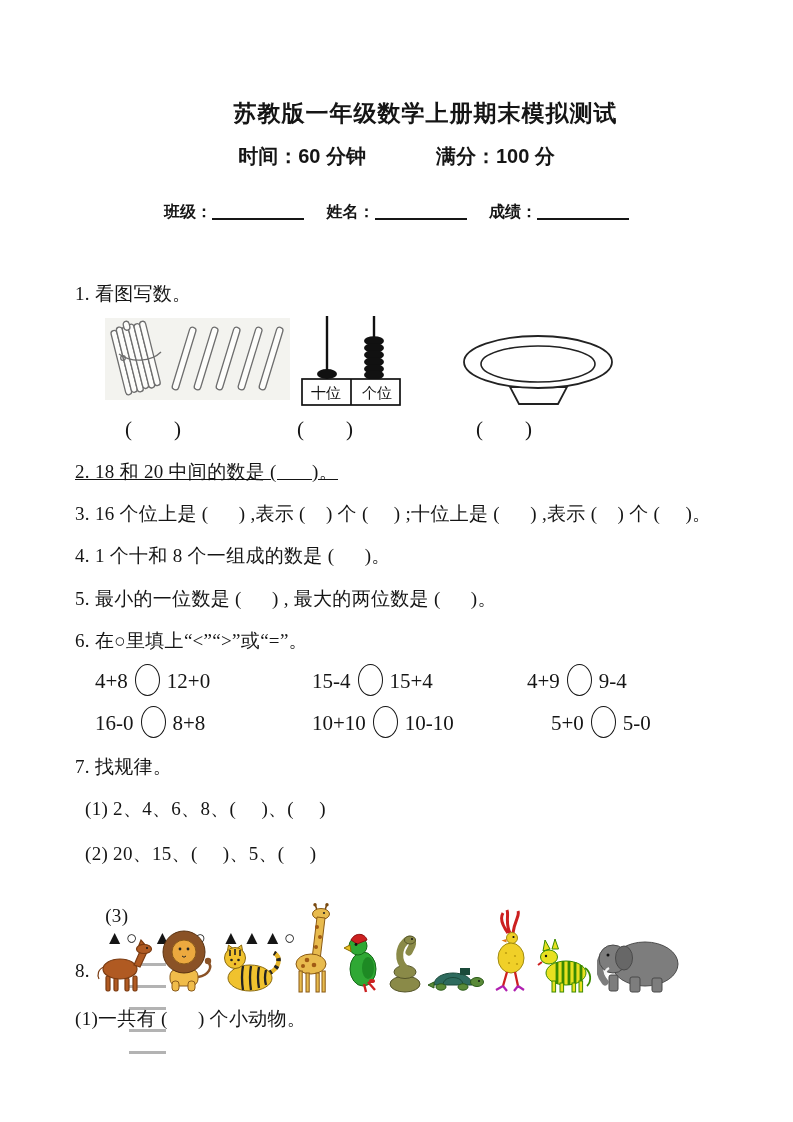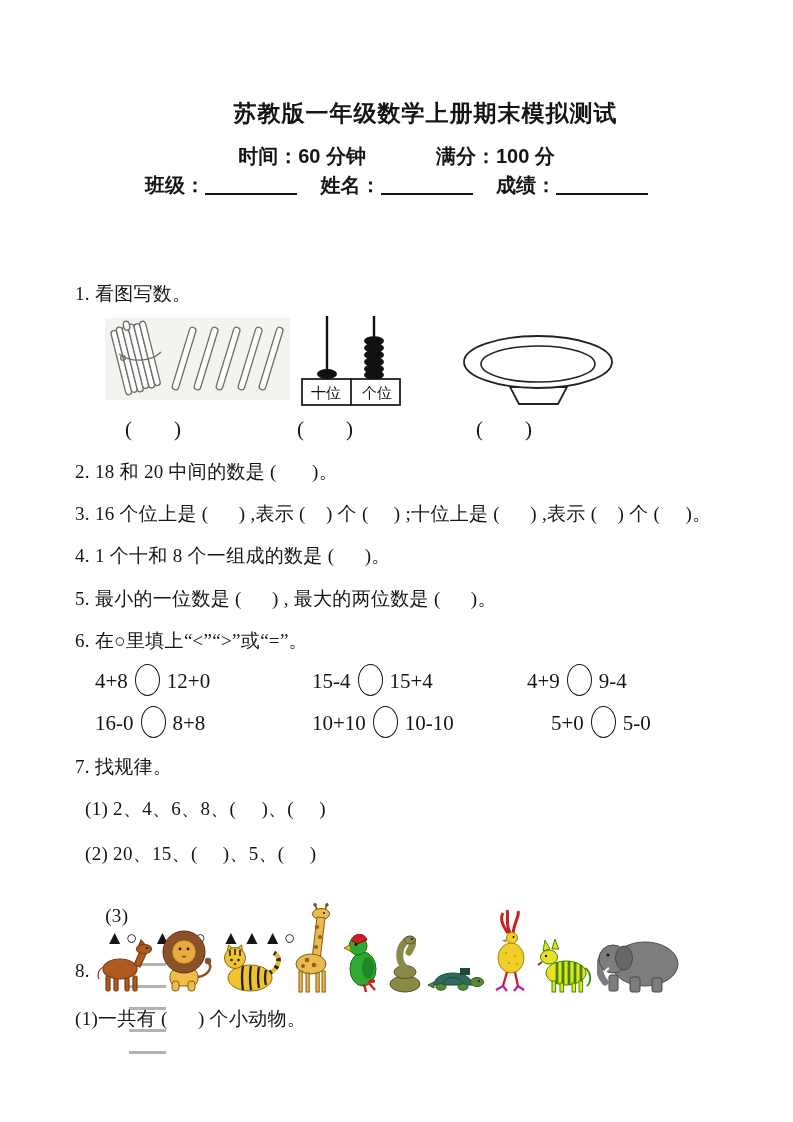--- a/index.html
+++ b/index.html
@@ -6,21 +6,21 @@
   .page{
     position:relative;width:793px;height:1122px;margin:0 auto;background:#ffffff;
     font-family:"Liberation Serif","DejaVu Serif",serif;color:#151515;overflow:hidden;
   }
   .abs{position:absolute;}
   .center{left:0;width:100%;text-align:center;}
   .heiti{font-family:"Liberation Sans","DejaVu Sans",sans-serif;font-weight:bold;}
   .title{top:98px;font-size:23px;letter-spacing:1px;padding-left:29px;}
   .info{top:143px;font-size:20px;}
   .info .gap{display:inline-block;width:70px;}
-  .fields{top:172px;font-size:20px;}
+  .fields{top:198px;font-size:16px;}
   .fields .fgroup{margin:0 9px;white-space:nowrap;}
   .blank{display:inline-block;width:92px;height:20px;border-bottom:2px solid #161616;vertical-align:-3px;}
   .sec{top:230px;left:75px;font-size:20px;}
   .sec .pts{font-family:"Liberation Serif","DejaVu Serif",serif;font-weight:normal;font-size:19px;}
   .q{font-size:19px;white-space:pre-wrap;left:75px;letter-spacing:0.3px;}
   .sub{left:85px;}
   
   .sticks-fig{left:105px;top:318px;width:185px;height:82px;background:#f3f3ef;}
   .abacus-fig{left:298px;top:314px;width:105px;height:94px;}
   .plate-fig{left:460px;top:333px;width:157px;height:76px;}
@@ -101,21 +101,21 @@
       <path d="M50,54 L107,54 L98,71 L59,71 Z" fill="#fff" stroke="#222" stroke-width="1.8"></path>
       <ellipse cx="78" cy="29" rx="74" ry="26" fill="#fff" stroke="#222" stroke-width="1.8"></ellipse>
       <ellipse cx="78" cy="31" rx="57" ry="18" fill="none" stroke="#222" stroke-width="1.6"></ellipse>
     </svg>
   </div>
 
   <span class="abs parens" style="left:125px;">(        )</span>
   <span class="abs parens" style="left:297px;">(        )</span>
   <span class="abs parens" style="left:476px;">(        )</span>
 
-  <div class="abs q" style="top:459px;">2. 18 和 20 中间的数是 (       )。</div>
+  <div class="abs q" style="top:459px;text-decoration:underline;">2. 18 和 20 中间的数是 (       )。</div>
   <div class="abs q" style="top:501px;">3. 16 个位上是 (      ) ,表示 (    ) 个 (     ) ;十位上是 (      ) ,表示 (    ) 个 (     )。</div>
   <div class="abs q" style="top:543px;text-align:center;">4. 1 个十和 8 个一组成的数是 (      )。</div>
   <div class="abs q" style="top:586px;">5. 最小的一位数是 (      ) , 最大的两位数是 (      )。</div>
 
   <div class="abs q" style="top:628px;">6. 在○里填上“&lt;”“&gt;”或“=”。</div>
 
   <div class="abs cmprow" style="top:664px;left:0;width:793px;">
     <span class="cmp" style="left:95px;"><span>4+8</span><span class="cmp-circle"></span><span>12+0</span></span>
     <span class="cmp" style="left:312px;"><span>15-4</span><span class="cmp-circle"></span><span>15+4</span></span>
     <span class="cmp" style="left:527px;"><span>4+9</span><span class="cmp-circle"></span><span>9-4</span></span>

